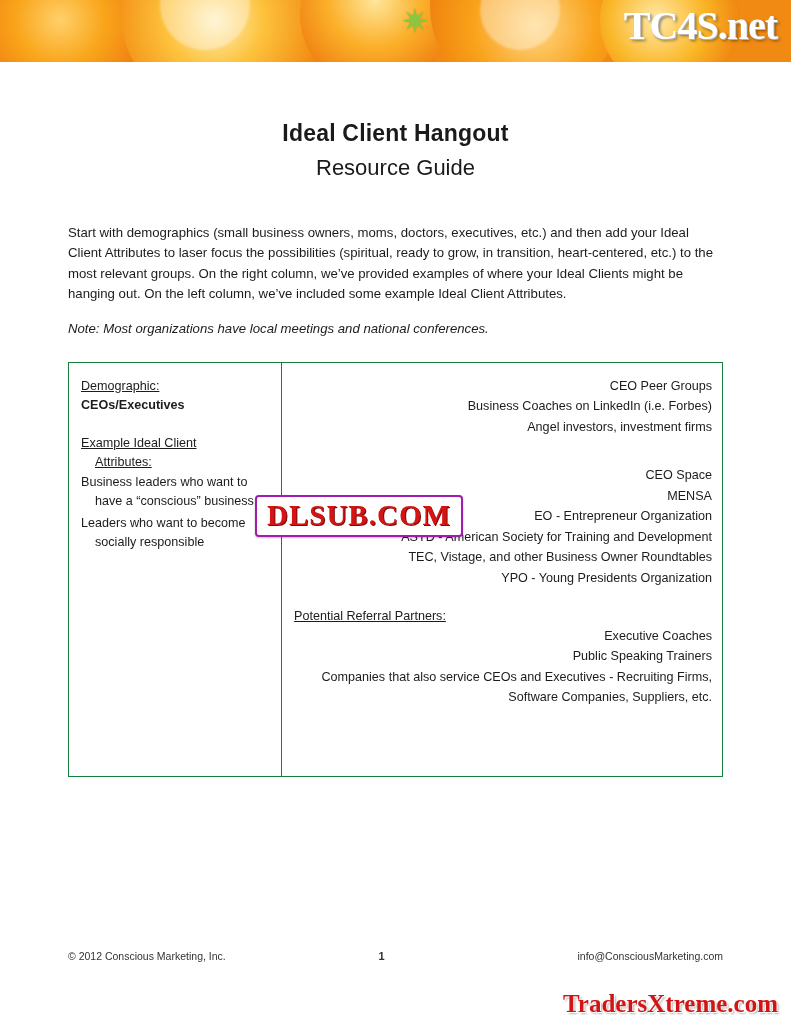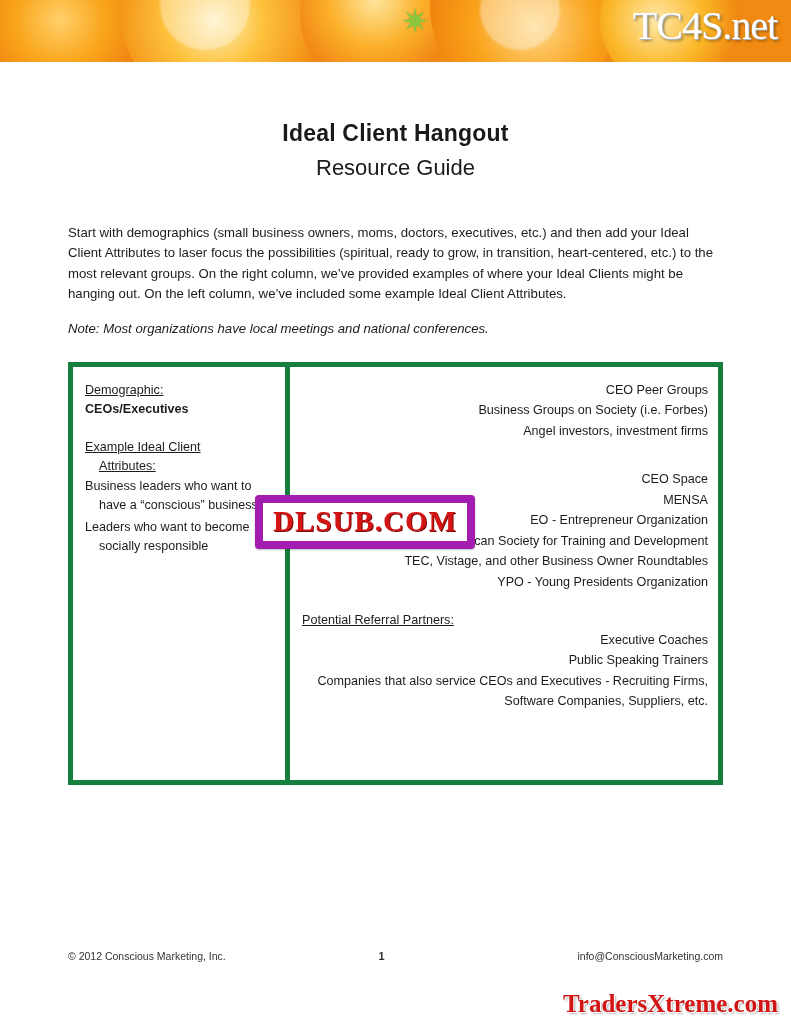--- a/index.html
+++ b/index.html
@@ -78,21 +78,21 @@
     font-size: 34px;
     line-height: 34px;
     text-align: center;
     text-shadow: 0 0 2px rgba(0,0,0,0.15);
   }
   .banner-watermark {
     position: absolute;
     right: 14px;
     top: 2px;
     font-family: "Liberation Serif", serif;
-    font-weight: normal;
+    font-weight: bold;
     font-size: 40px;
     color: #ffffff;
     text-shadow: 1px 1px 0 #b4b4b4, 2px 2px 3px rgba(0,0,0,0.45);
     letter-spacing: -1px;
   }
 
   
   .page {
     position: relative;
     padding: 0 68px;
@@ -131,21 +131,21 @@
     margin-bottom: 26px;
   }
 
   
   table.hangout {
     border-collapse: collapse;
     width: 100%;
     table-layout: fixed;
   }
   table.hangout td {
-    border: 5px solid #15803d;
+    border: 1px solid #15803d;
     vertical-align: top;
     padding: 14px 10px 10px 12px;
     font-size: 12.6px;
     line-height: 1.55;
     color: #1c1c1c;
   }
   td.col-left { width: 190px; }
   td.col-right { width: auto; }
 
   .u { text-decoration: underline; }
@@ -179,21 +179,21 @@
   .dlsub {
     position: absolute;
     left: 255px;
     top: 495px;
     font-family: "Liberation Serif", serif;
     font-weight: bold;
     font-size: 29px;
     letter-spacing: 1px;
     color: #d51414;
     background: #ffffff;
-    border: 8px solid #a21caf;
+    border: 2px solid #a21caf;
     border-radius: 4px;
     padding: 2px 10px 3px 10px;
     text-shadow: 1px 1px 0 #7a0b0b;
     box-shadow: 0 1px 2px rgba(0,0,0,0.25);
     z-index: 20;
   }
 
   
   .footer {
     position: absolute;
@@ -274,21 +274,21 @@
               </li>
         </ul>
         <div class="cell-pad-bottom"></div>
       </td>
       <td class="col-right">
         <ul class="right-list">
           <li>
                 <span class="hang">CEO Peer Groups</span>
               </li>
           <li>
-                <span class="hang">Business Groups on Society (i.e. Forbes)</span>
+                <span class="hang">Business Coaches on LinkedIn (i.e. Forbes)</span>
               </li>
           <li>
                 <span class="hang">Angel investors, investment firms</span>
               </li>
         </ul>
         <div class="spacer-lg"></div>
         <div class="spacer-sm"></div>
         <ul class="right-list">
           <li>
                 <span class="hang">CEO Space</span>

